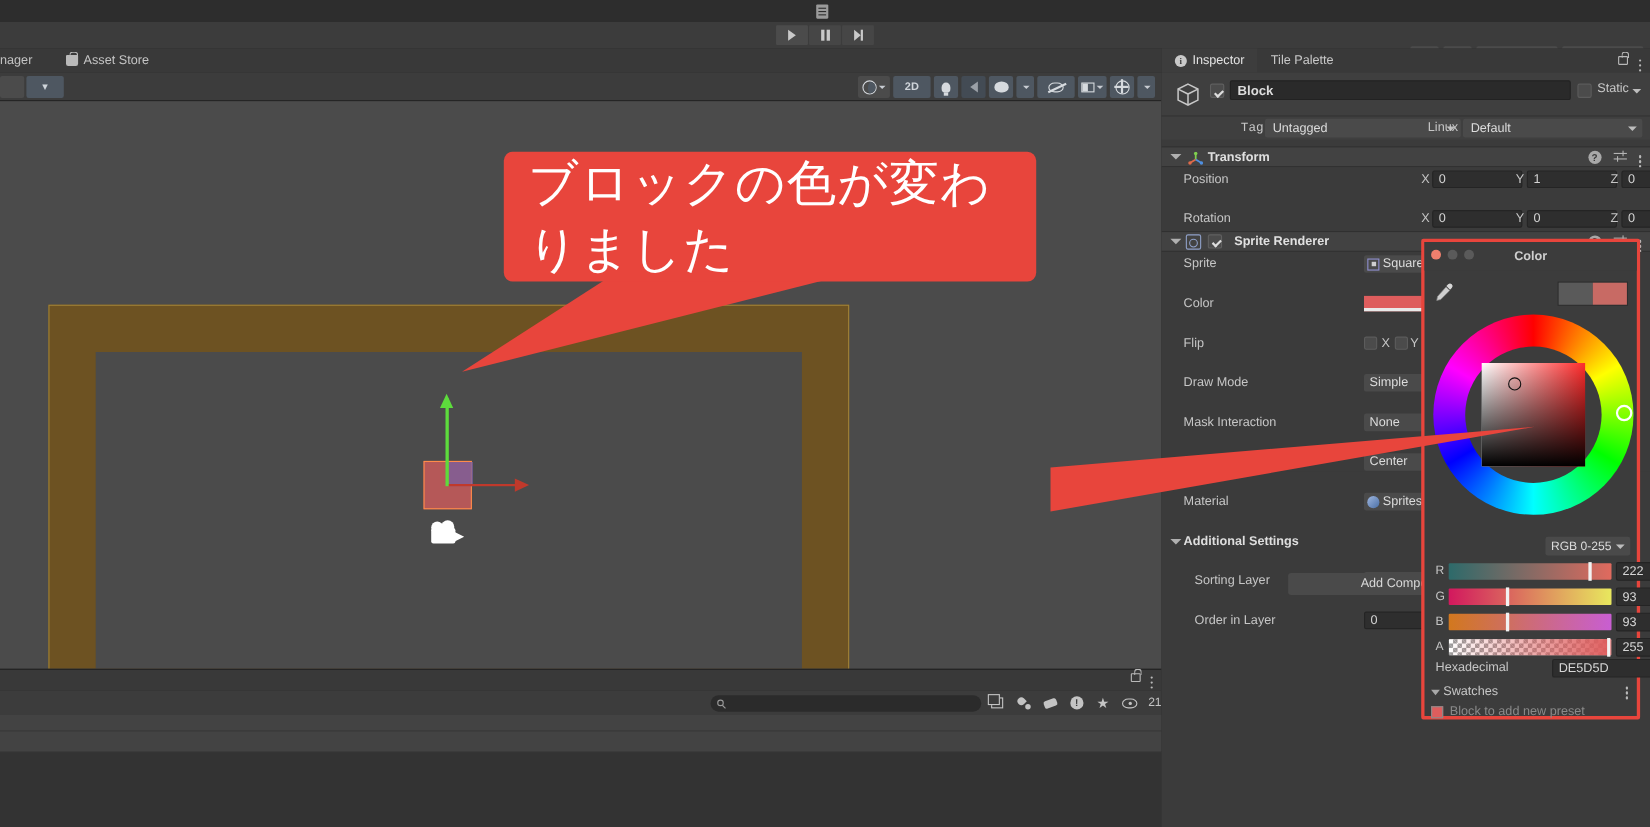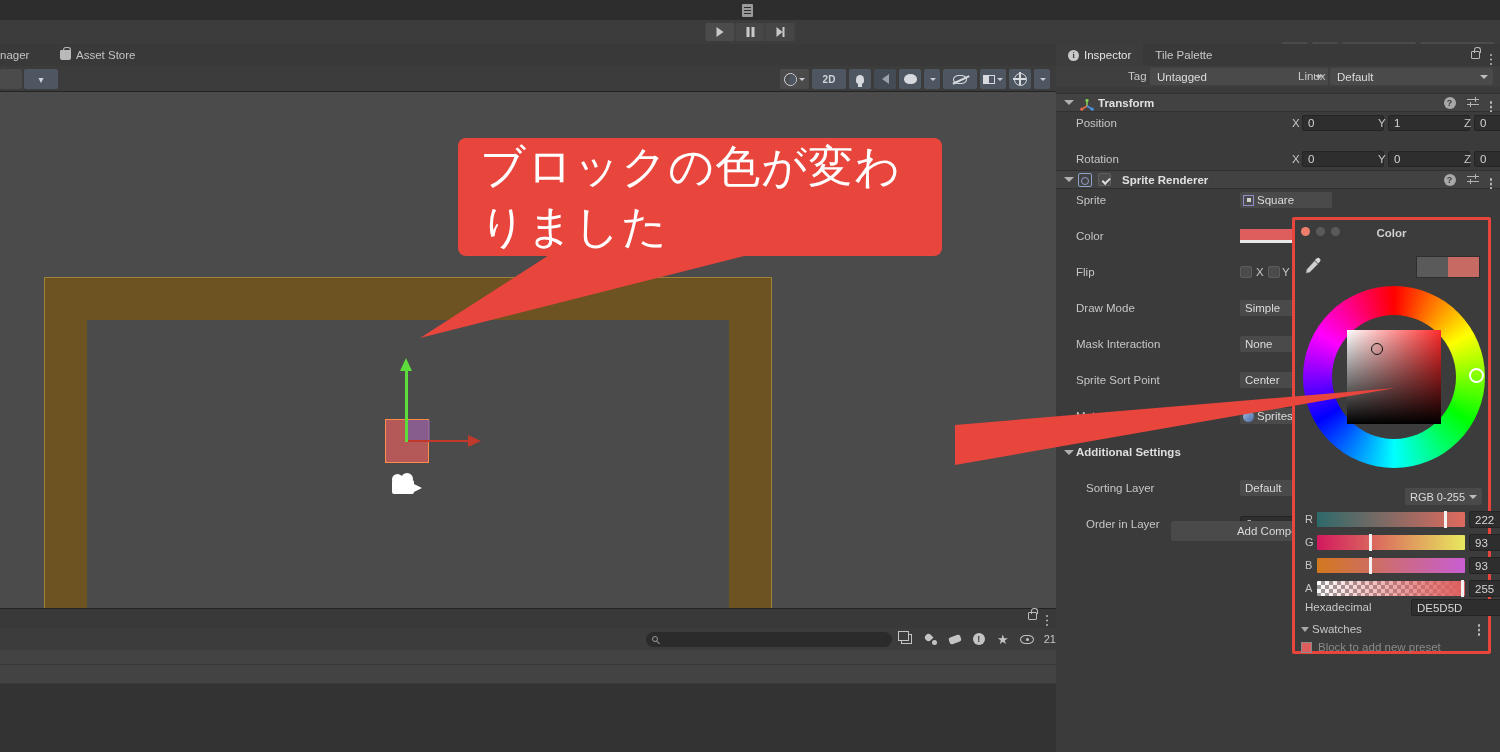--- a/index.html
+++ b/index.html
@@ -563,23 +563,36 @@
         <span>Tile Palette</span>
       </div>
       <div class="right">
         <span class="lock-ico"></span>
         <span class="kebab"></span>
       </div>
     </div>
 
     <div class="insp-body">
 
+      <div class="goheader">
+        <div class="cube-ico">
+          <svg width="24" height="24" viewBox="0 0 24 24">
+            <path d="M12 2.5 L21 7 L21 17 L12 21.5 L3 17 L3 7 Z" fill="none" stroke="#c6c6c6" stroke-width="1.4"></path>
+            <path d="M3 7 L12 11.5 L21 7 M12 11.5 L12 21.5" fill="none" stroke="#c6c6c6" stroke-width="1.4"></path>
+          </svg>
+        </div>
+        <div class="go-check"></div>
+        <div class="go-name">Block</div>
+        <div class="static-check"></div>
+        <div class="static-label">Static</div>
+        <div class="static-caret caret"></div>
+      </div>
 
       <div class="taglayer">
-        <div class="tl-label" style="left:72px;">Tag</div>
+        <div class="tl-label" style="left:72px;font-family:Liberation Mono, monospace;">Tag</div>
         <div class="tl-dd" style="left:94px;width:178px;">
           <span>Untagged</span>
           <span class="caret"></span>
         </div>
         <div class="tl-label" style="left:242px;">Linux</div>
         <div class="tl-dd" style="left:274px;width:163px;">
           <span>Default</span>
           <span class="caret"></span>
         </div>
       </div>

